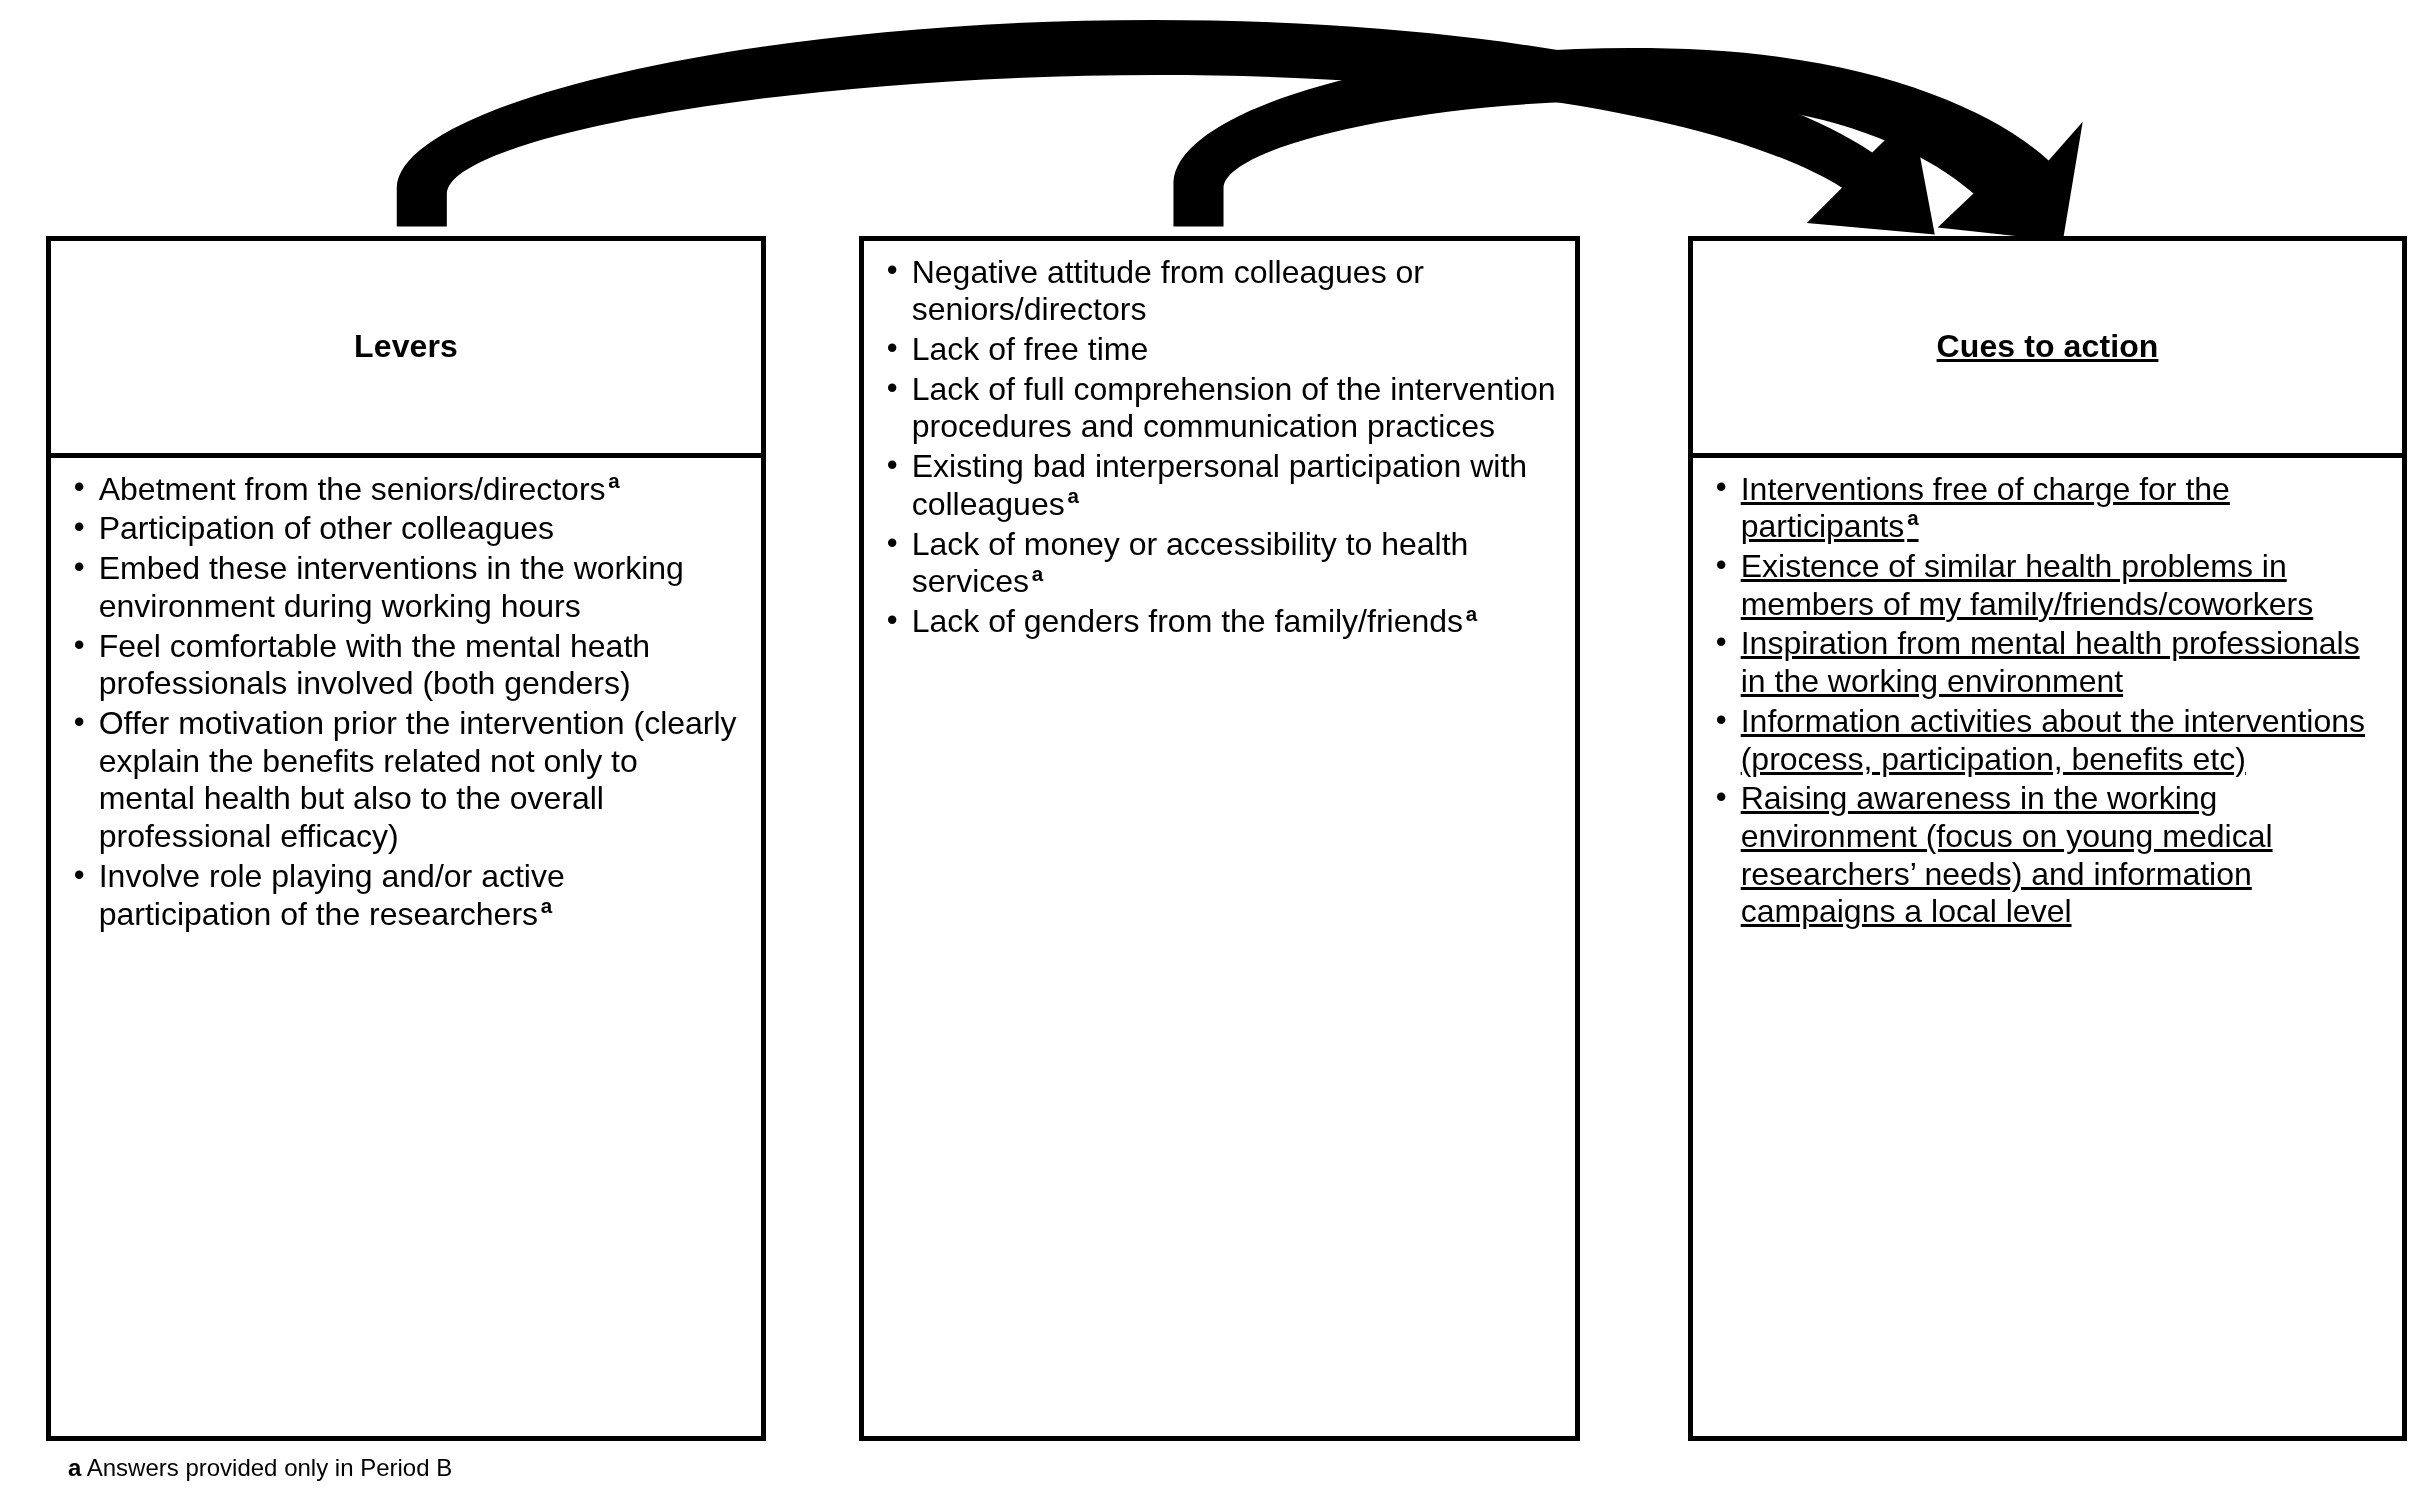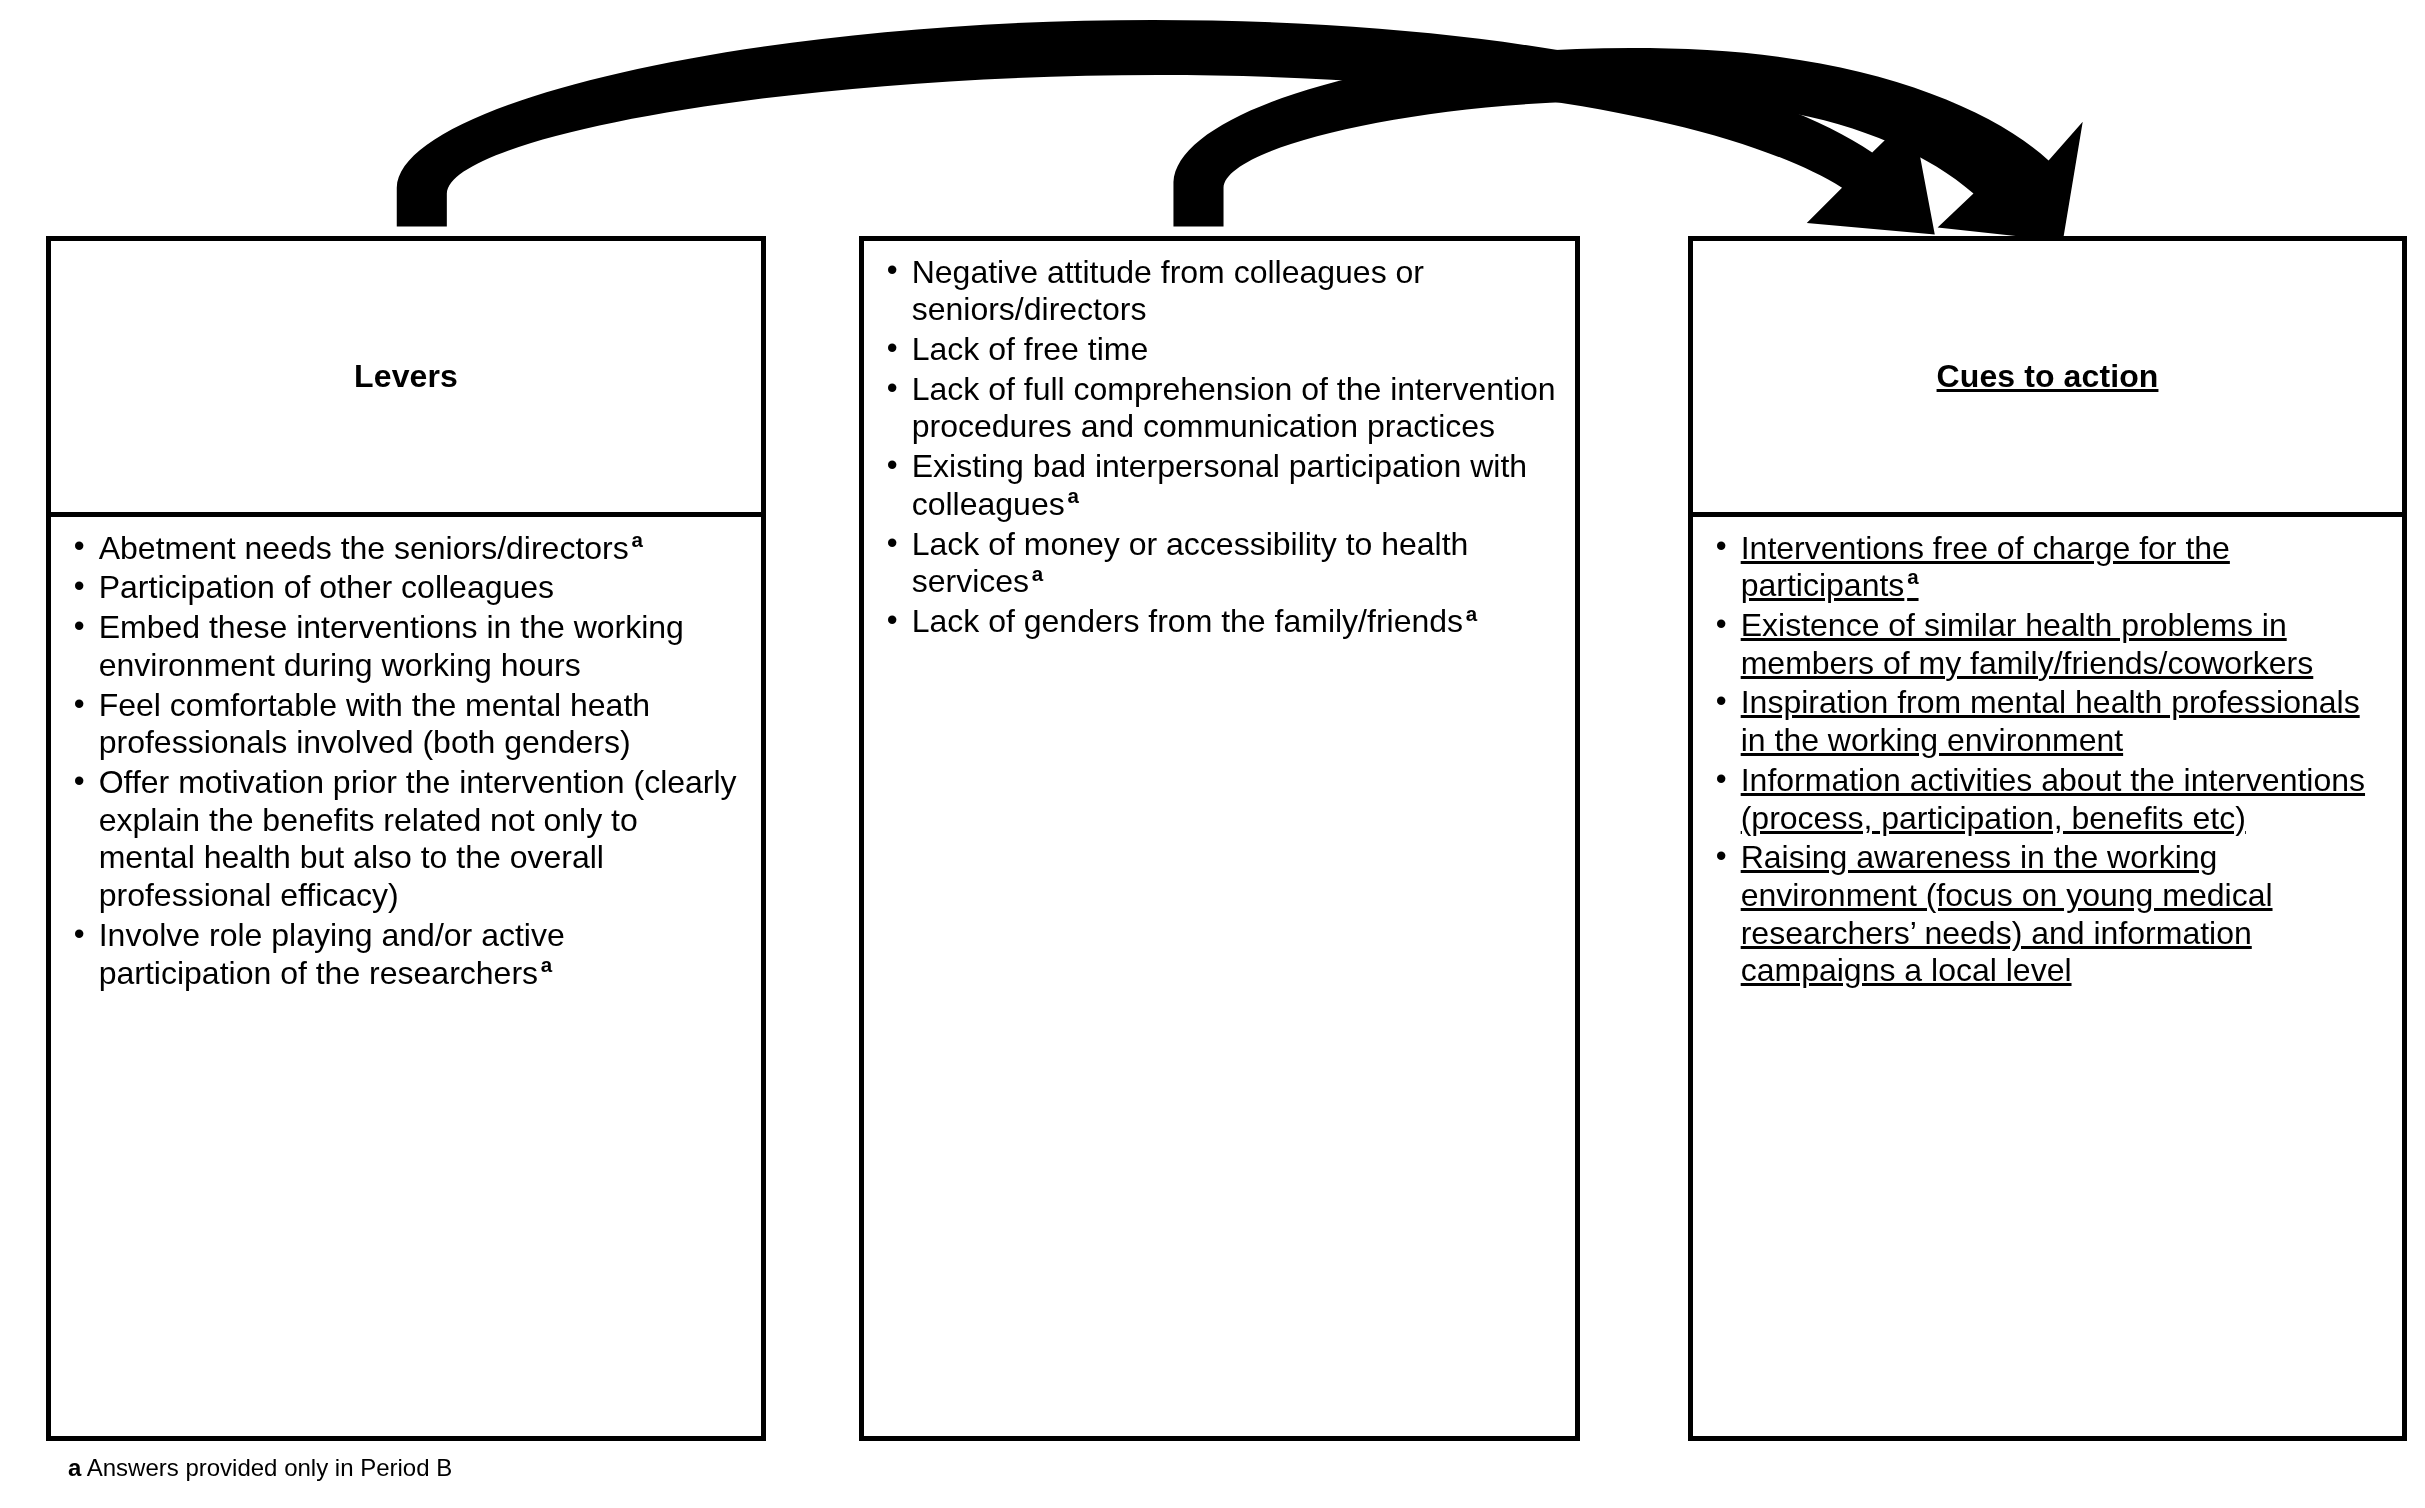--- a/index.html
+++ b/index.html
@@ -42,21 +42,21 @@
     height: 1205px;
     display: flex;
     flex-direction: column;
   }
   #col-levers   { left: 46px;   width: 720px; }
   #col-barriers { left: 859px; width: 721px; }
   #col-cues     { left: 1688px; width: 719px; text-decoration: underline; }
 
   .column-header {
     box-sizing: border-box;
-    height: 276px;
+    height: 217px;
     border-bottom: 5.1px solid #000000;
     display: flex;
     align-items: center;
     justify-content: center;
   }
   .column-title {
     font-size: 32px;
     font-weight: bold;
     letter-spacing: 0.1px;
     line-height: 1.1;
@@ -148,21 +148,21 @@
                Z" fill="#000000" stroke="none"></path>
     </g>
   </svg>
 
   <div class="column-box" id="col-levers">
     <div class="column-header">
       <div class="column-title">Levers</div>
     </div>
     <div class="column-body">
       <ul class="bullet-list">
-        <li><span>Abetment needs the seniors/directors</span><span class="sup-note">a</span></li>
+        <li><span>Abetment from the seniors/directors</span><span class="sup-note">a</span></li>
         <li><span>Participation of other colleagues</span><span class="sup-note"></span></li>
         <li><span>Embed these interventions in the working environment during working hours</span><span class="sup-note"></span></li>
         <li><span>Feel comfortable with the mental heath professionals involved (both genders)</span><span class="sup-note"></span></li>
         <li><span>Offer motivation prior the intervention (clearly explain the benefits related not only to mental health but also to the overall professional efficacy)</span><span class="sup-note"></span></li>
         <li><span>Involve role playing and/or active participation of the researchers</span><span class="sup-note">a</span></li>
       </ul>
     </div>
   </div>
 
   <div class="column-box" id="col-barriers">

